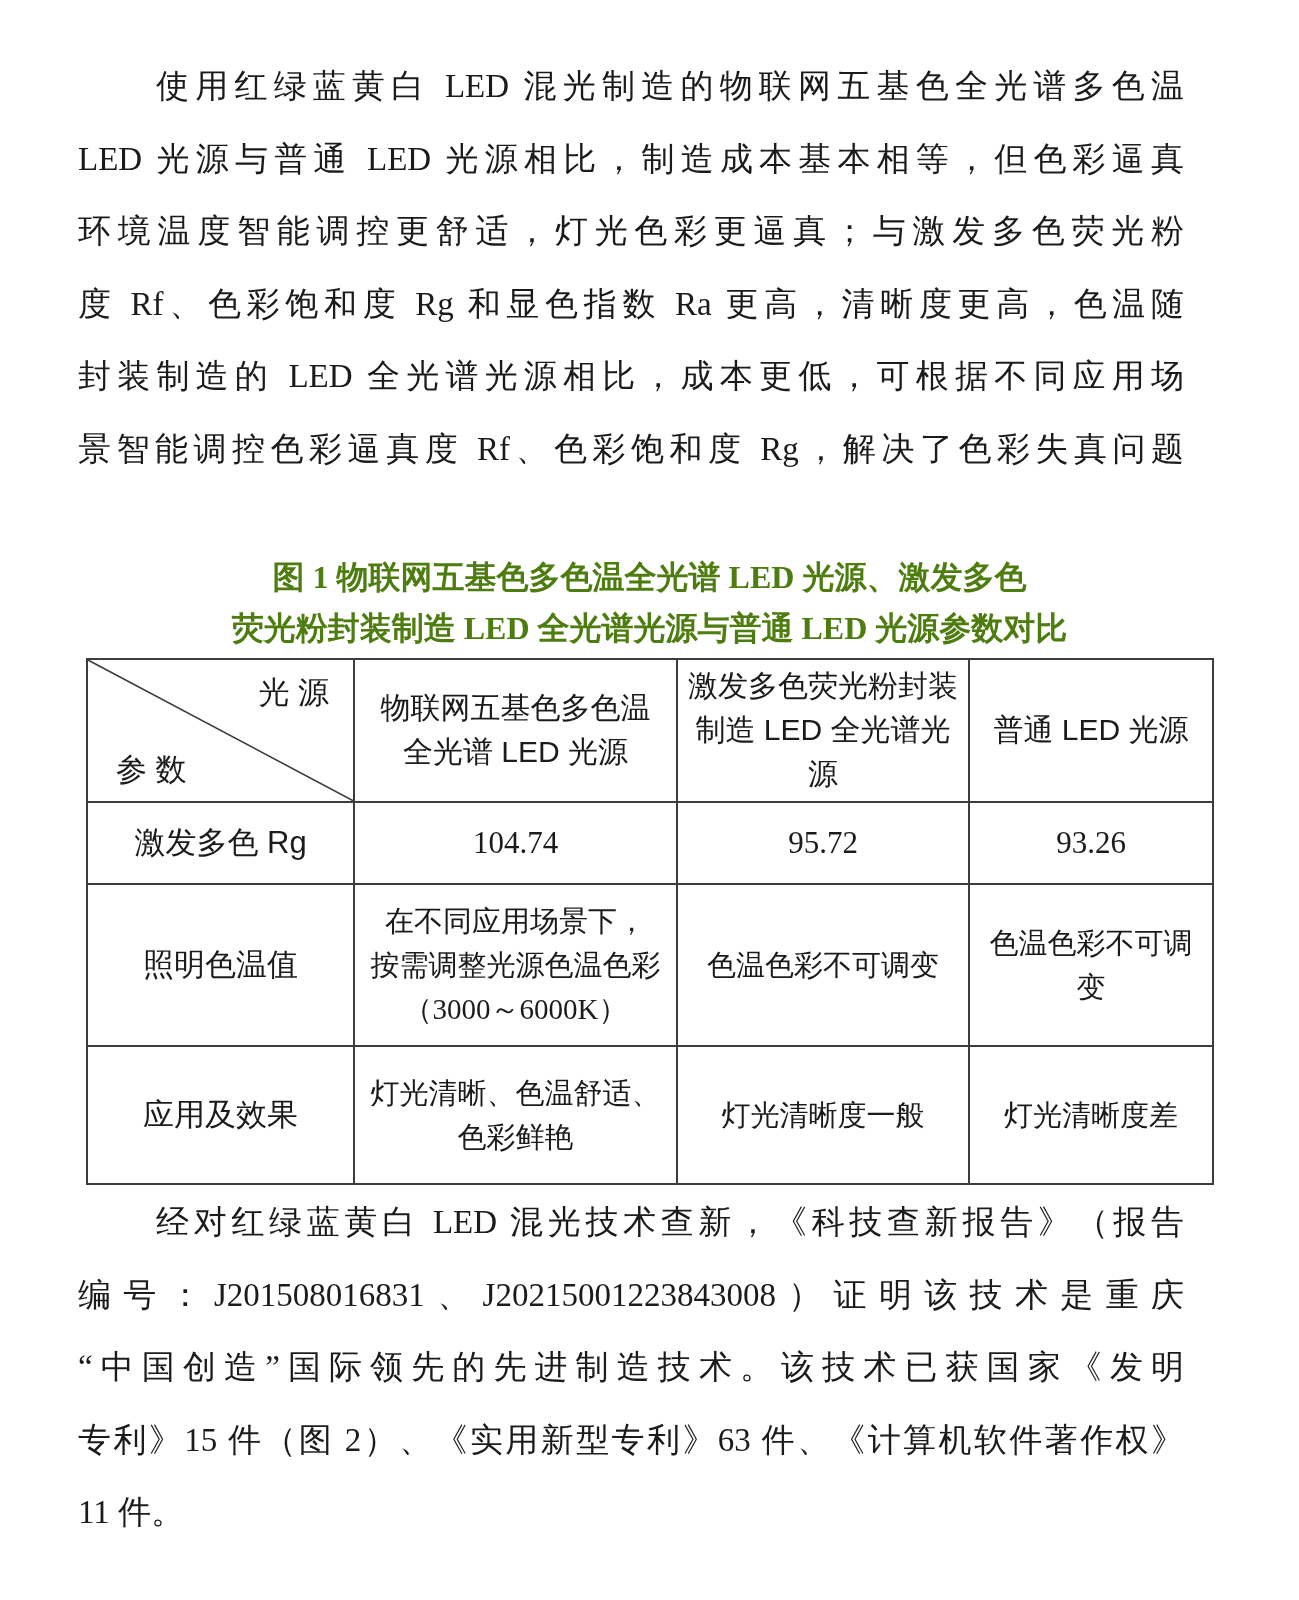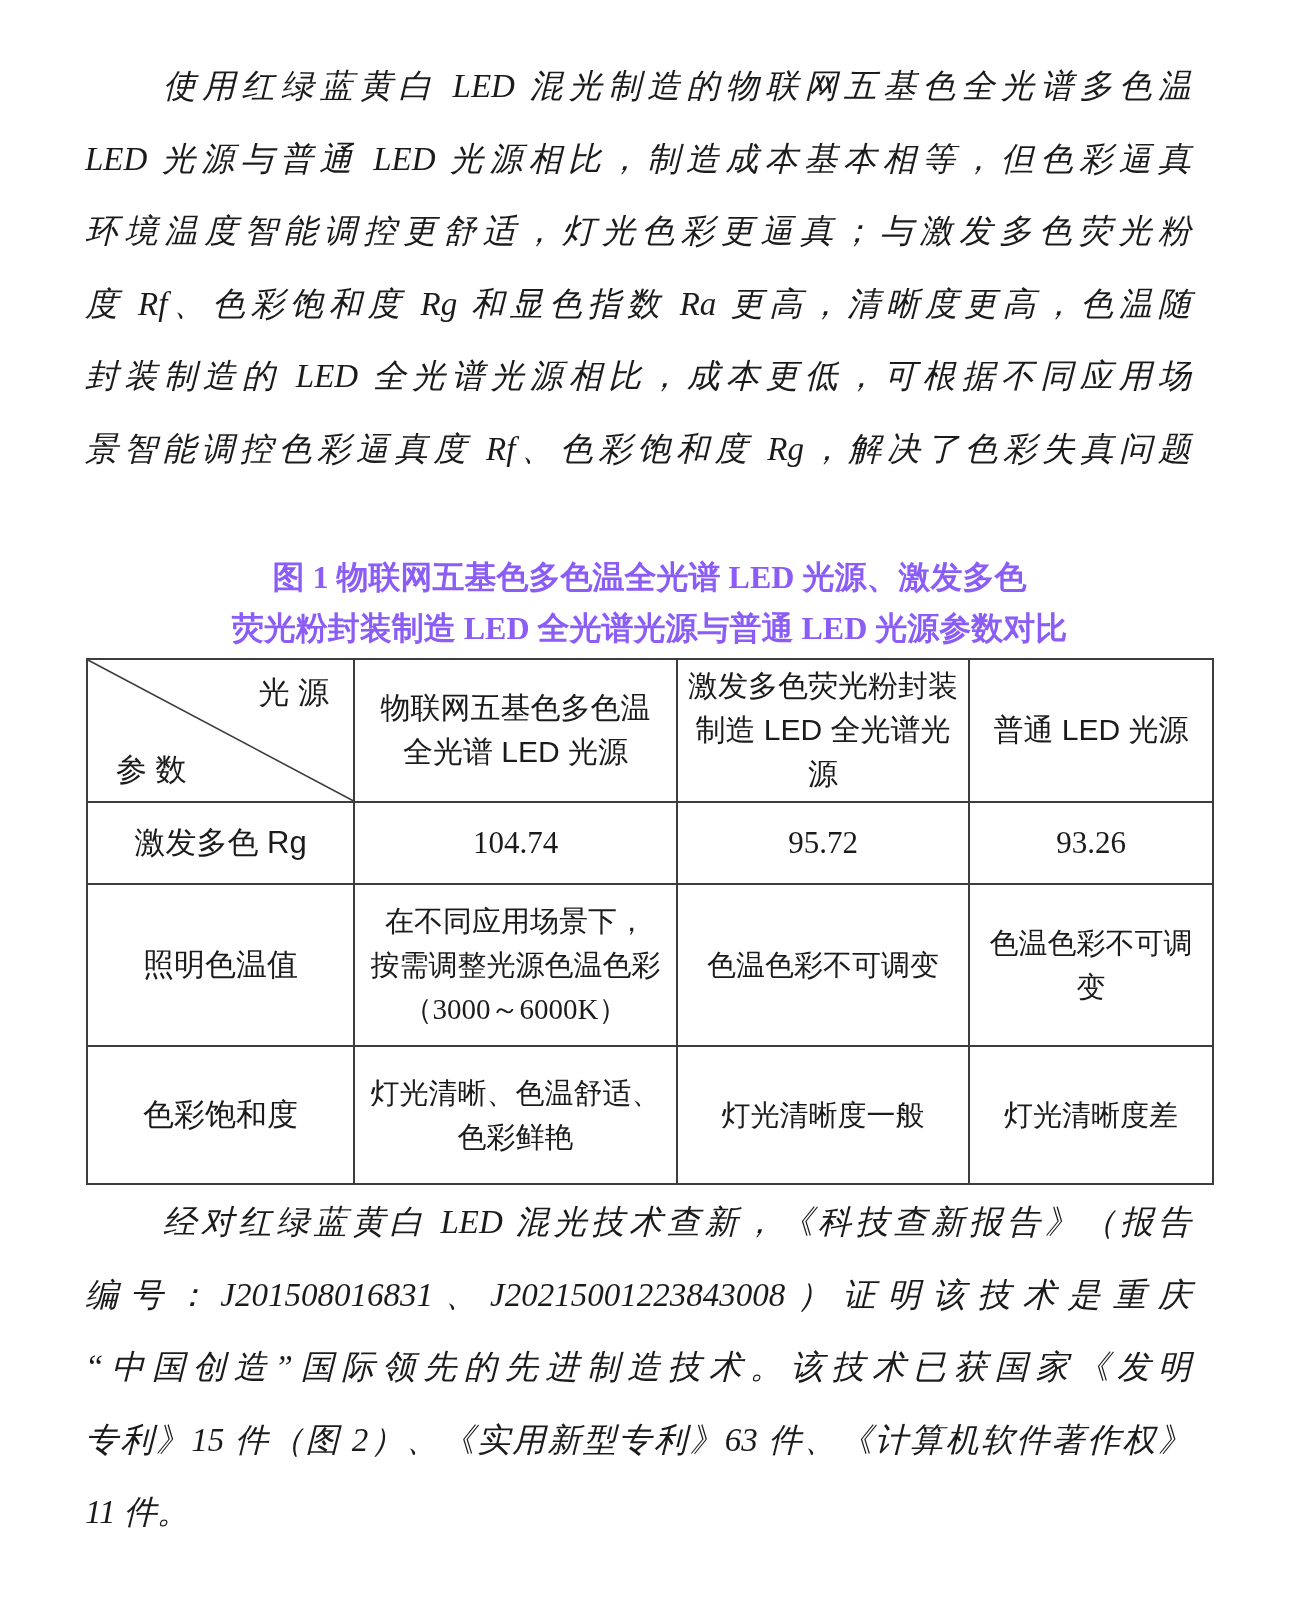--- a/index.html
+++ b/index.html
@@ -6,40 +6,40 @@
   .page{
     position:relative;
     width:1299px;
     height:1600px;
     background:#ffffff;
     color:#1b1b1b;
     font-family:"Liberation Serif","DejaVu Serif",serif;
     overflow:hidden;
   }
   
-  .para{position:absolute;left:85px;width:1106px;font-style:italic;}
+  .para{position:absolute;left:78px;width:1106px;}
   .para .line{
     font-size:33px;
     height:72.6px;
     line-height:72.6px;
     text-align:justify;
     text-align-last:justify;
     text-justify:inter-character;
     white-space:nowrap;
   }
   .para .line.indent{padding-left:78px;}
   .para .line.last{text-align-last:left;white-space:normal;}
   .p1{top:50px;}
   .p2{top:1186px;}
 
   
   .caption{
     position:absolute;top:552px;left:0;width:100%;
     text-align:center;
-    color:#8b5cf6;
+    color:#4d7c0f;
     font-weight:bold;
     font-size:32px;
     line-height:51px;
     white-space:pre-line;
   }
 
   
   table.cmp{
     position:absolute;left:86px;top:658px;
     width:1126px;height:527px;
@@ -111,21 +111,21 @@
     </tr>
     <tr style="height:152px">
       <td class="rowlabel hei">照明色温值</td>
       <td class="txt">在不同应用场景下，
 按需调整光源色温色彩
 （3000～6000K）</td>
       <td class="txt">色温色彩不可调变</td>
       <td class="txt">色温色彩不可调变</td>
     </tr>
     <tr style="height:130px">
-      <td class="rowlabel hei">色彩饱和度</td>
+      <td class="rowlabel hei">应用及效果</td>
       <td class="txt">灯光清晰、色温舒适、
 色彩鲜艳</td>
       <td class="txt">灯光清晰度一般</td>
       <td class="txt">灯光清晰度差</td>
     </tr>
   </tbody>
     </table>
 
   <div class="para p2">
     <div class="line indent">经对红绿蓝黄白 LED 混光技术查新，《科技查新报告》（报告</div>

